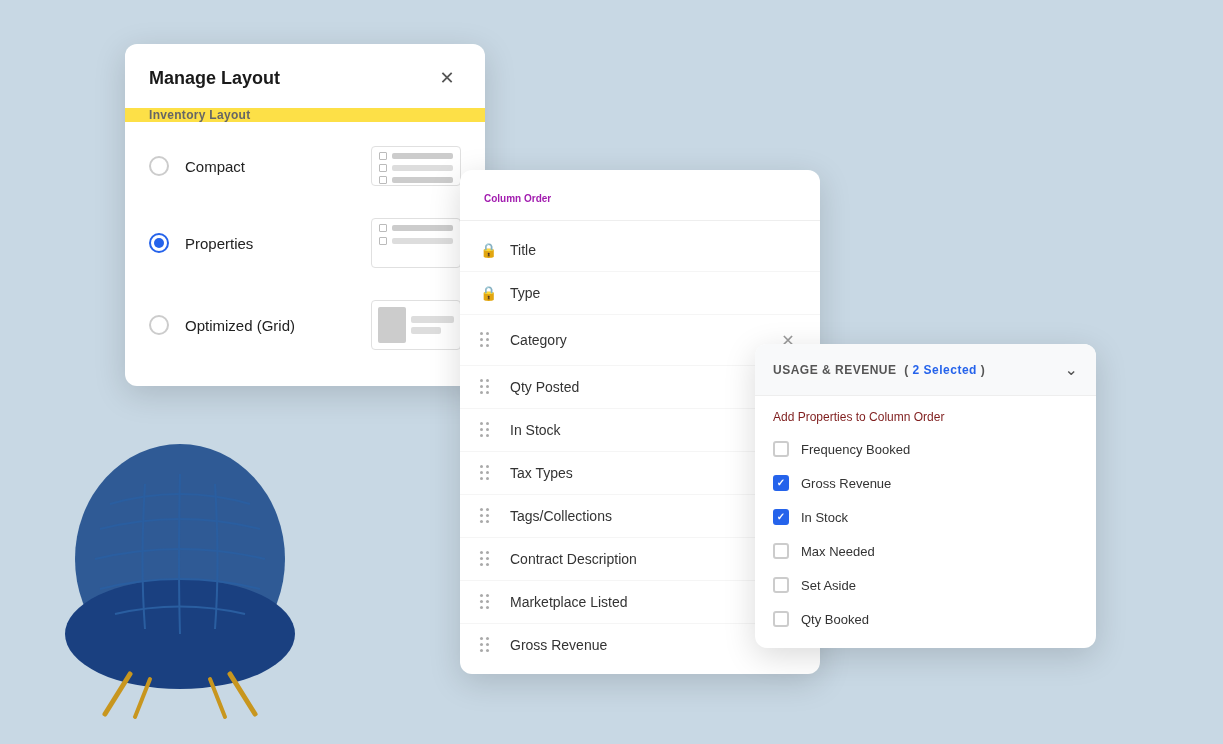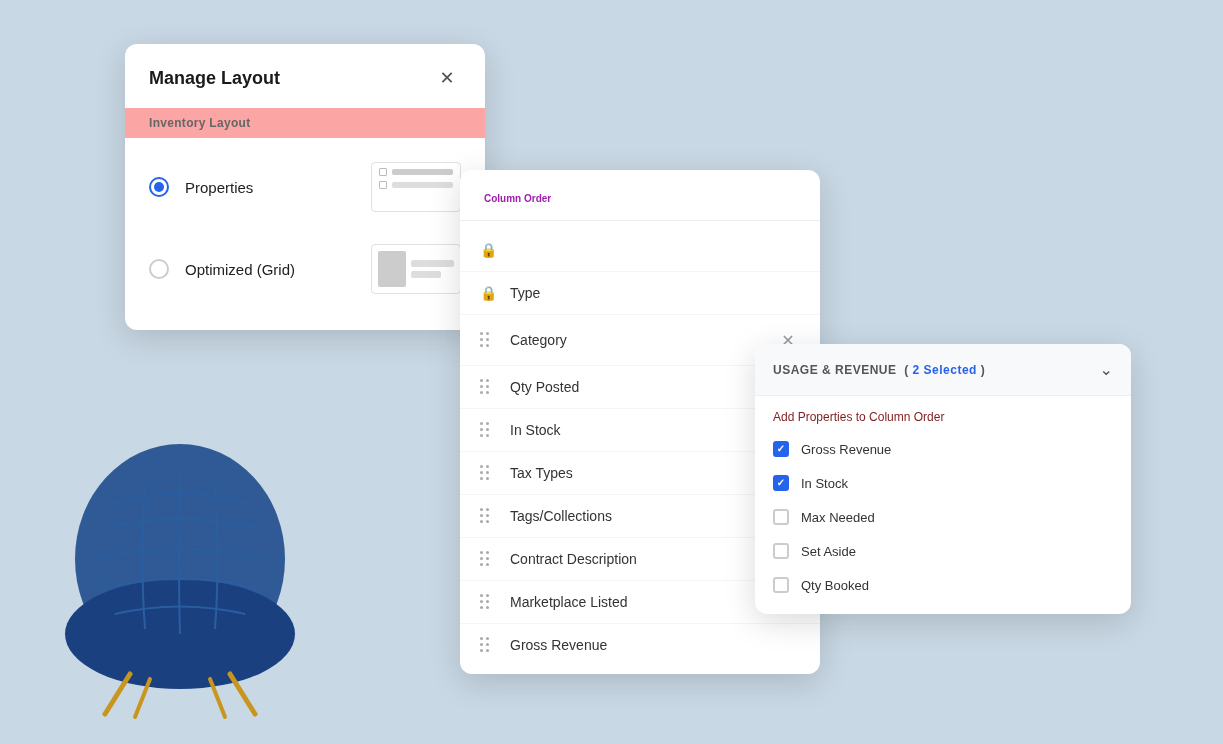--- a/index.html
+++ b/index.html
@@ -61,22 +61,22 @@
       background: none;
       cursor: pointer;
       display: flex;
       align-items: center;
       justify-content: center;
       color: #555;
       font-size: 18px;
     }
 
     .section-label {
-      background: #fca5a5;
-      padding: 8px 24px;
+      background: #fde047;
+      padding: 0 24px;
       font-size: 12px;
       font-weight: 600;
       color: #666;
       letter-spacing: 0.3px;
     }
 
     .layout-options {
       padding: 8px 0 20px;
     }
 
@@ -216,21 +216,21 @@
       color: #999;
       font-size: 16px;
       border-radius: 4px;
     }
 
     
     .usage-revenue-panel {
       position: absolute;
       top: 344px;
       left: 755px;
-      width: 376px;
+      width: 341px;
       background: #fff;
       border-radius: 12px;
       box-shadow: 0 8px 32px rgba(0,0,0,0.15);
       z-index: 30;
       overflow: hidden;
     }
 
     .usage-revenue-header {
       display: flex;
       align-items: center;
@@ -375,20 +375,38 @@
 </div>
 
 <div class="manage-layout-panel">
   <div class="panel-header">
     <span class="panel-title">Manage Layout</span>
     <button class="close-btn">✕</button>
   </div>
   <div class="section-label">Inventory Layout</div>
   <div class="layout-options">
 
+    <div class="layout-option">
+      <div class="radio-outer"></div>
+      <span class="layout-label">Compact</span>
+      <div class="compact-icon">
+        <div class="compact-row">
+          <div class="compact-checkbox"></div>
+          <div class="compact-line-medium"></div>
+        </div>
+        <div class="compact-row">
+          <div class="compact-checkbox"></div>
+          <div class="compact-line-short"></div>
+        </div>
+        <div class="compact-row">
+          <div class="compact-checkbox"></div>
+          <div class="compact-line-medium"></div>
+        </div>
+      </div>
+    </div>
 
     <div class="layout-option">
       <div class="radio-outer selected">
         <div class="radio-inner"></div>
       </div>
       <span class="layout-label">Properties</span>
       <div class="compact-icon" style="height:50px;gap:5px;">
         <div class="compact-row">
           <div class="compact-checkbox"></div>
           <div class="compact-line-medium"></div>
@@ -415,20 +433,21 @@
 </div>
 
 <div class="column-order-panel">
   <div class="column-order-header">
     <span class="column-order-title">Column Order</span>
   </div>
   <div class="column-order-list">
 
     <div class="column-item">
       <span class="lock-icon">🔒</span>
+      <span class="column-item-name">Title</span>
     </div>
 
     <div class="column-item">
       <span class="lock-icon">🔒</span>
       <span class="column-item-name">Type</span>
     </div>
 
     <div class="column-item">
       <div class="drag-handle">
         <div class="drag-dot-row">
@@ -581,20 +600,24 @@
   <div class="usage-revenue-header">
     <span class="usage-revenue-title">
       <span>USAGE &amp; REVENUE</span>
       &nbsp;(&nbsp;<span class="usage-revenue-count">2 Selected</span>&nbsp;)
     </span>
     <span class="chevron-icon">⌄</span>
   </div>
   <div class="add-properties-label">Add Properties to Column Order</div>
   <div class="property-list">
 
+    <div class="property-item">
+      <div class="checkbox-box"></div>
+      <span class="property-name">Frequency Booked</span>
+    </div>
 
     <div class="property-item">
       <div class="checkbox-box checked">
         <span class="checkbox-check">✓</span>
       </div>
       <span class="property-name">Gross Revenue</span>
     </div>
 
     <div class="property-item">
       <div class="checkbox-box checked">

